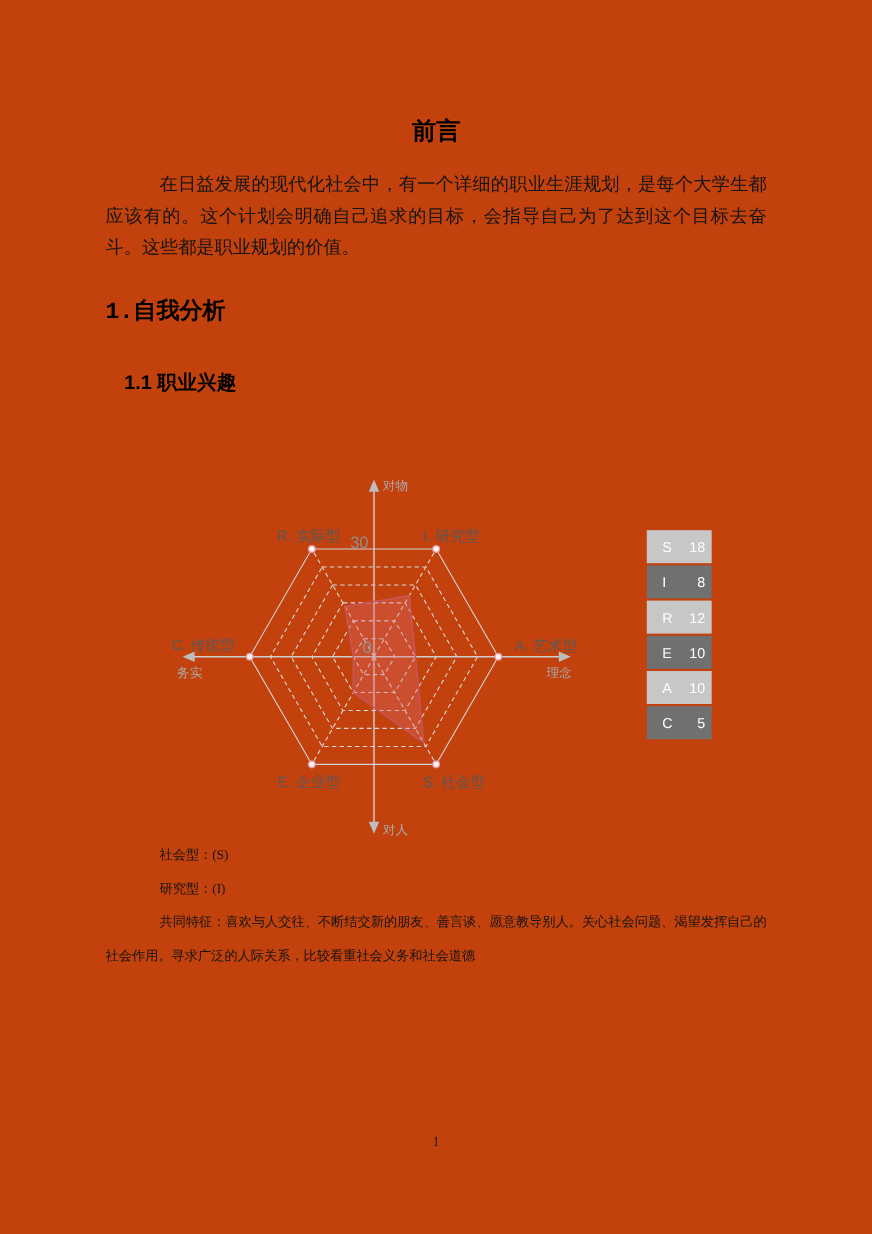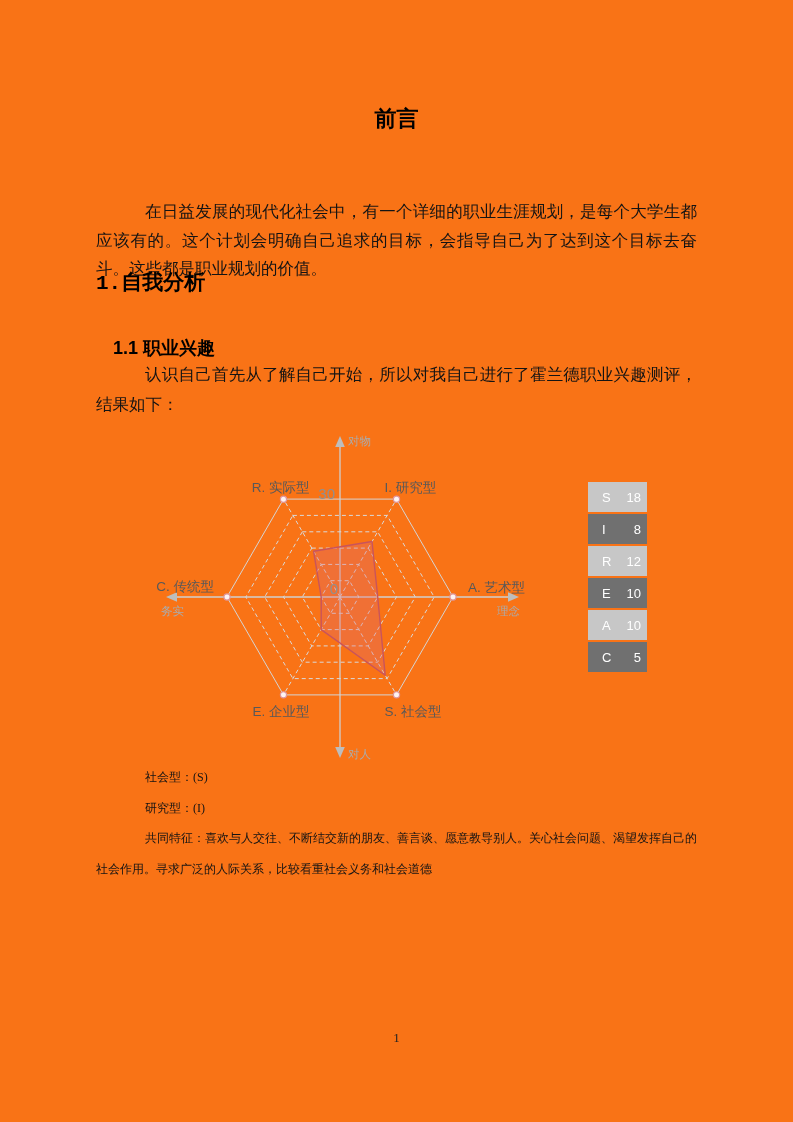--- a/index.html
+++ b/index.html
@@ -1,22 +1,22 @@
 <!DOCTYPE html>
 <html><head>
 <meta charset="utf-8">
 <style>
   html,body{margin:0;padding:0;background:#ffffff;}
-  .page{position:relative;width:793px;height:1122px;margin:0 auto;background:#f97316;overflow:hidden;
+  .page{position:relative;width:793px;height:1122px;margin:0 auto;background:#c2410c;overflow:hidden;
         font-family:"Liberation Serif","DejaVu Serif",serif;color:#111;}
   .doc-title{position:absolute;top:104px;left:0;width:793px;margin:0;text-align:center;
              font-family:"Liberation Sans","DejaVu Sans",sans-serif;font-size:22px;font-weight:bold;color:#000;}
   .bodytext{position:absolute;left:96px;width:601px;margin:0;font-size:16.5px;color:#141414;
             text-align:justify;text-indent:49px;}
-  .para1{top:154px;line-height:28.5px;margin-top:44px;}
+  .para1{top:154px;line-height:28.5px;}
   .para2{top:360px;line-height:30px;}
   .h-main{position:absolute;left:96px;top:268px;margin:0;
           font-family:Liberation Mono, monospace;font-size:21px;font-weight:bold;color:#000;}
   .h-sub{position:absolute;left:96px;top:319px;margin:17px;
          font-family:"Liberation Sans","DejaVu Sans",sans-serif;font-size:18px;font-weight:bold;color:#000;}
   .chart-svg{position:absolute;left:130px;top:425px;}
   .axis-label{font:13.5px "Liberation Sans","DejaVu Sans",sans-serif;fill:#595959;}
   .muted-label{font:11.5px "Liberation Sans","DejaVu Sans",sans-serif;fill:#ababab;}
   .tick-label{font:15px "Liberation Sans","DejaVu Sans",sans-serif;fill:#909090;}
   .legend{position:absolute;left:588px;top:482px;width:59px;}
@@ -34,21 +34,20 @@
 <div class="page">
 
   <h1 class="doc-title">前言</h1>
 
   <p class="bodytext para1">在日益发展的现代化社会中，有一个详细的职业生涯规划，是每个大学生都应该有的。这个计划会明确自己追求的目标，会指导自己为了达到这个目标去奋斗。这些都是职业规划的价值。</p>
 
   <h2 class="h-main">1.自我分析</h2>
 
   <h3 class="h-sub">1.1 职业兴趣</h3>
 
-  <p class="bodytext para2">认识自己首先从了解自己开始，所以对我自己进行了霍兰德职业兴趣测评，结果如下：</p>
 
   <svg id="radar-svg" class="chart-svg" width="430" height="345" viewBox="0 0 430 345">
       <line x1="45" y1="172" x2="380" y2="172" stroke="#cfcfcf" stroke-width="1.3"></line>
       <line x1="210" y1="20" x2="210" y2="324" stroke="#cfcfcf" stroke-width="1.3"></line>
       <path d="M210 11 L205.2 22 L214.8 22 Z" fill="#bdbdbd"></path>
       <path d="M210 333 L205.2 322 L214.8 322 Z" fill="#bdbdbd"></path>
       <path d="M36 172 L47 167.2 L47 176.8 Z" fill="#bdbdbd"></path>
       <path d="M389 172 L378 167.2 L378 176.8 Z" fill="#bdbdbd"></path>
       <line x1="210" y1="172" x2="153.50000000000003" y2="74.13912937235843" stroke="#d9d9d9" stroke-width="1" stroke-dasharray="4 3"></line>
       <line x1="210" y1="172" x2="266.5" y2="74.13912937235844" stroke="#d9d9d9" stroke-width="1" stroke-dasharray="4 3"></line>

